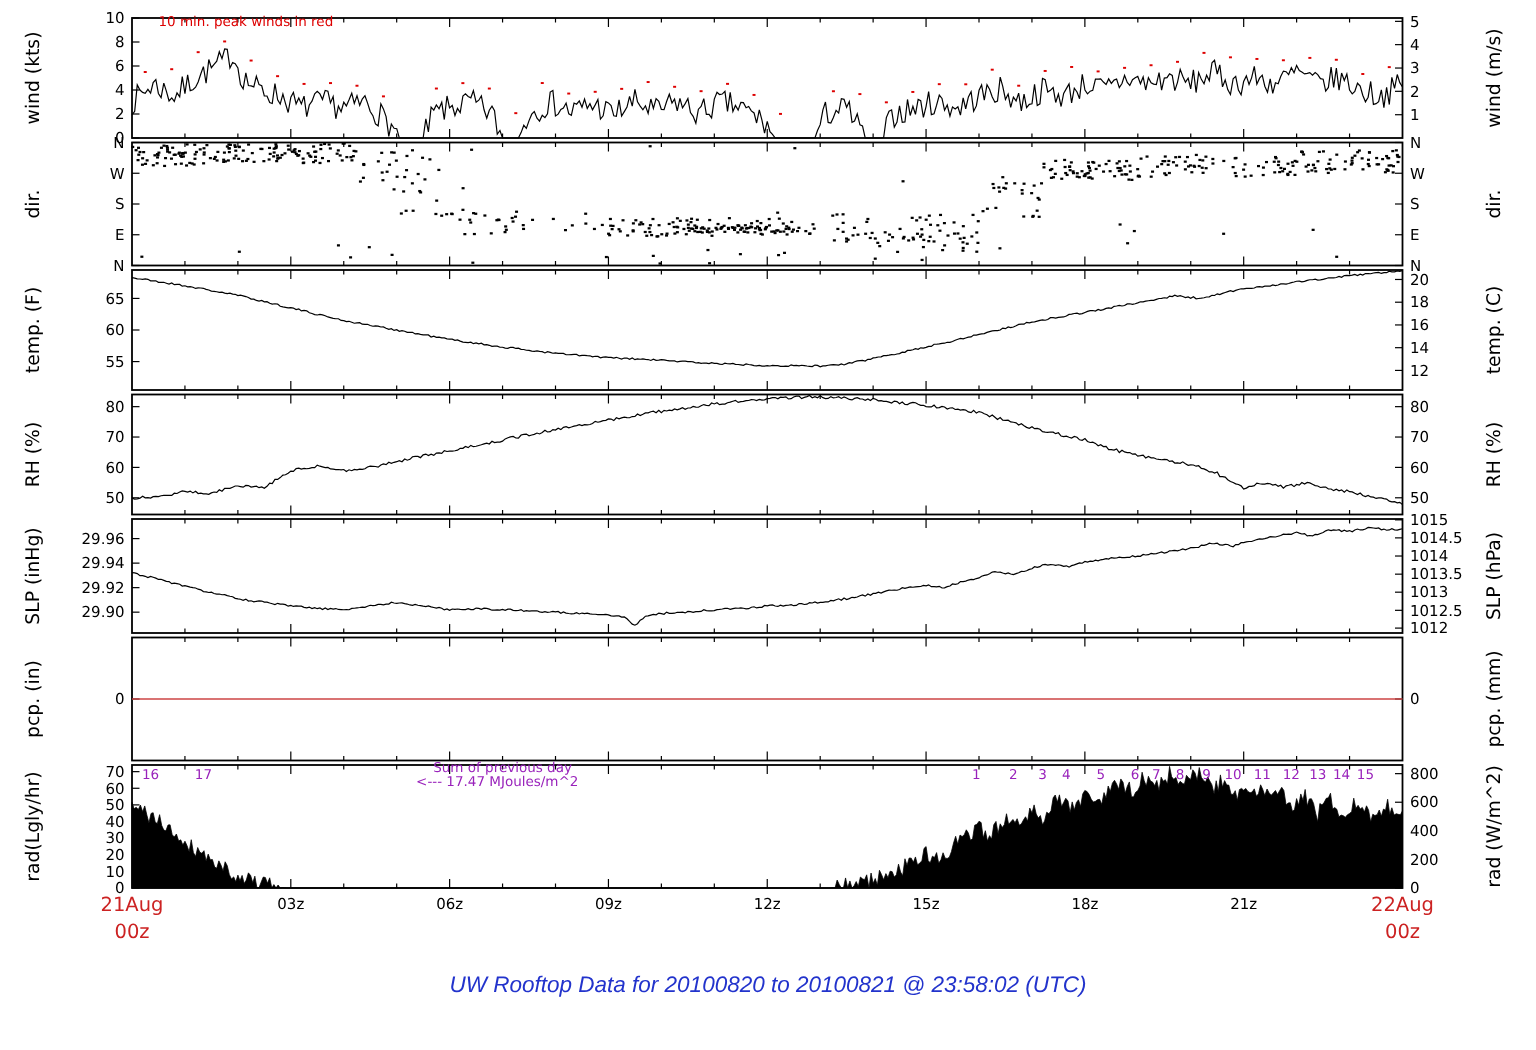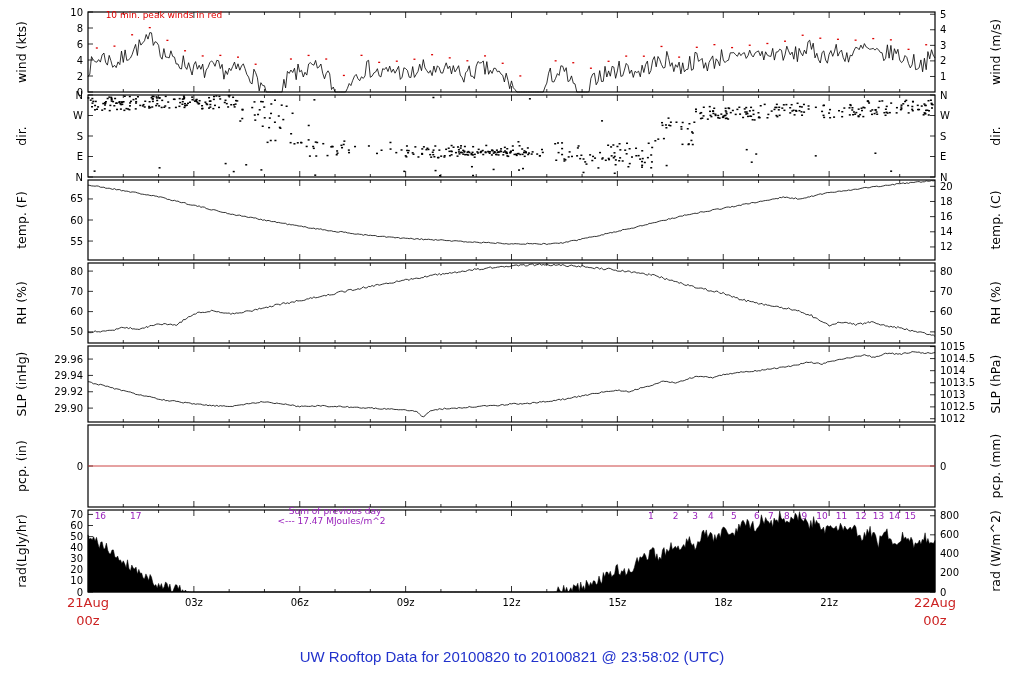--- a/index.html
+++ b/index.html
@@ -1,20 +1,20 @@
 <!DOCTYPE html>
 <html><head>
 <meta charset="utf-8">
 <style>
   html,body{margin:0;padding:0;background:#ffffff;}
   .page{position:relative;width:1024px;height:700px;background:#ffffff;overflow:hidden;
         font-family:"DejaVu Sans",sans-serif;}
   #meteogram{position:absolute;top:0;left:0;}
   .chart-title{position:absolute;top:648px;left:0;width:1024px;text-align:center;
-        font-family:"Liberation Sans",sans-serif;font-size:15px;color:#2233cc;}
+        font-family:"Liberation Sans",sans-serif;font-size:15px;color:#2233cc;font-style:italic;}
 </style>
 </head>
 <body>
 
 <div class="page">
   <svg id="meteogram" width="1024" height="700" viewBox="0 0 1024 700">
       <g>
         <rect x="88" y="12" width="847" height="80" fill="none" stroke="#000000" stroke-width="1.2"></rect>
         <line x1="123.29166666666666" y1="89" x2="123.29166666666666" y2="92" stroke="#000" stroke-width="0.8"></line>
         <line x1="123.29166666666666" y1="12" x2="123.29166666666666" y2="15" stroke="#000" stroke-width="0.8"></line>

